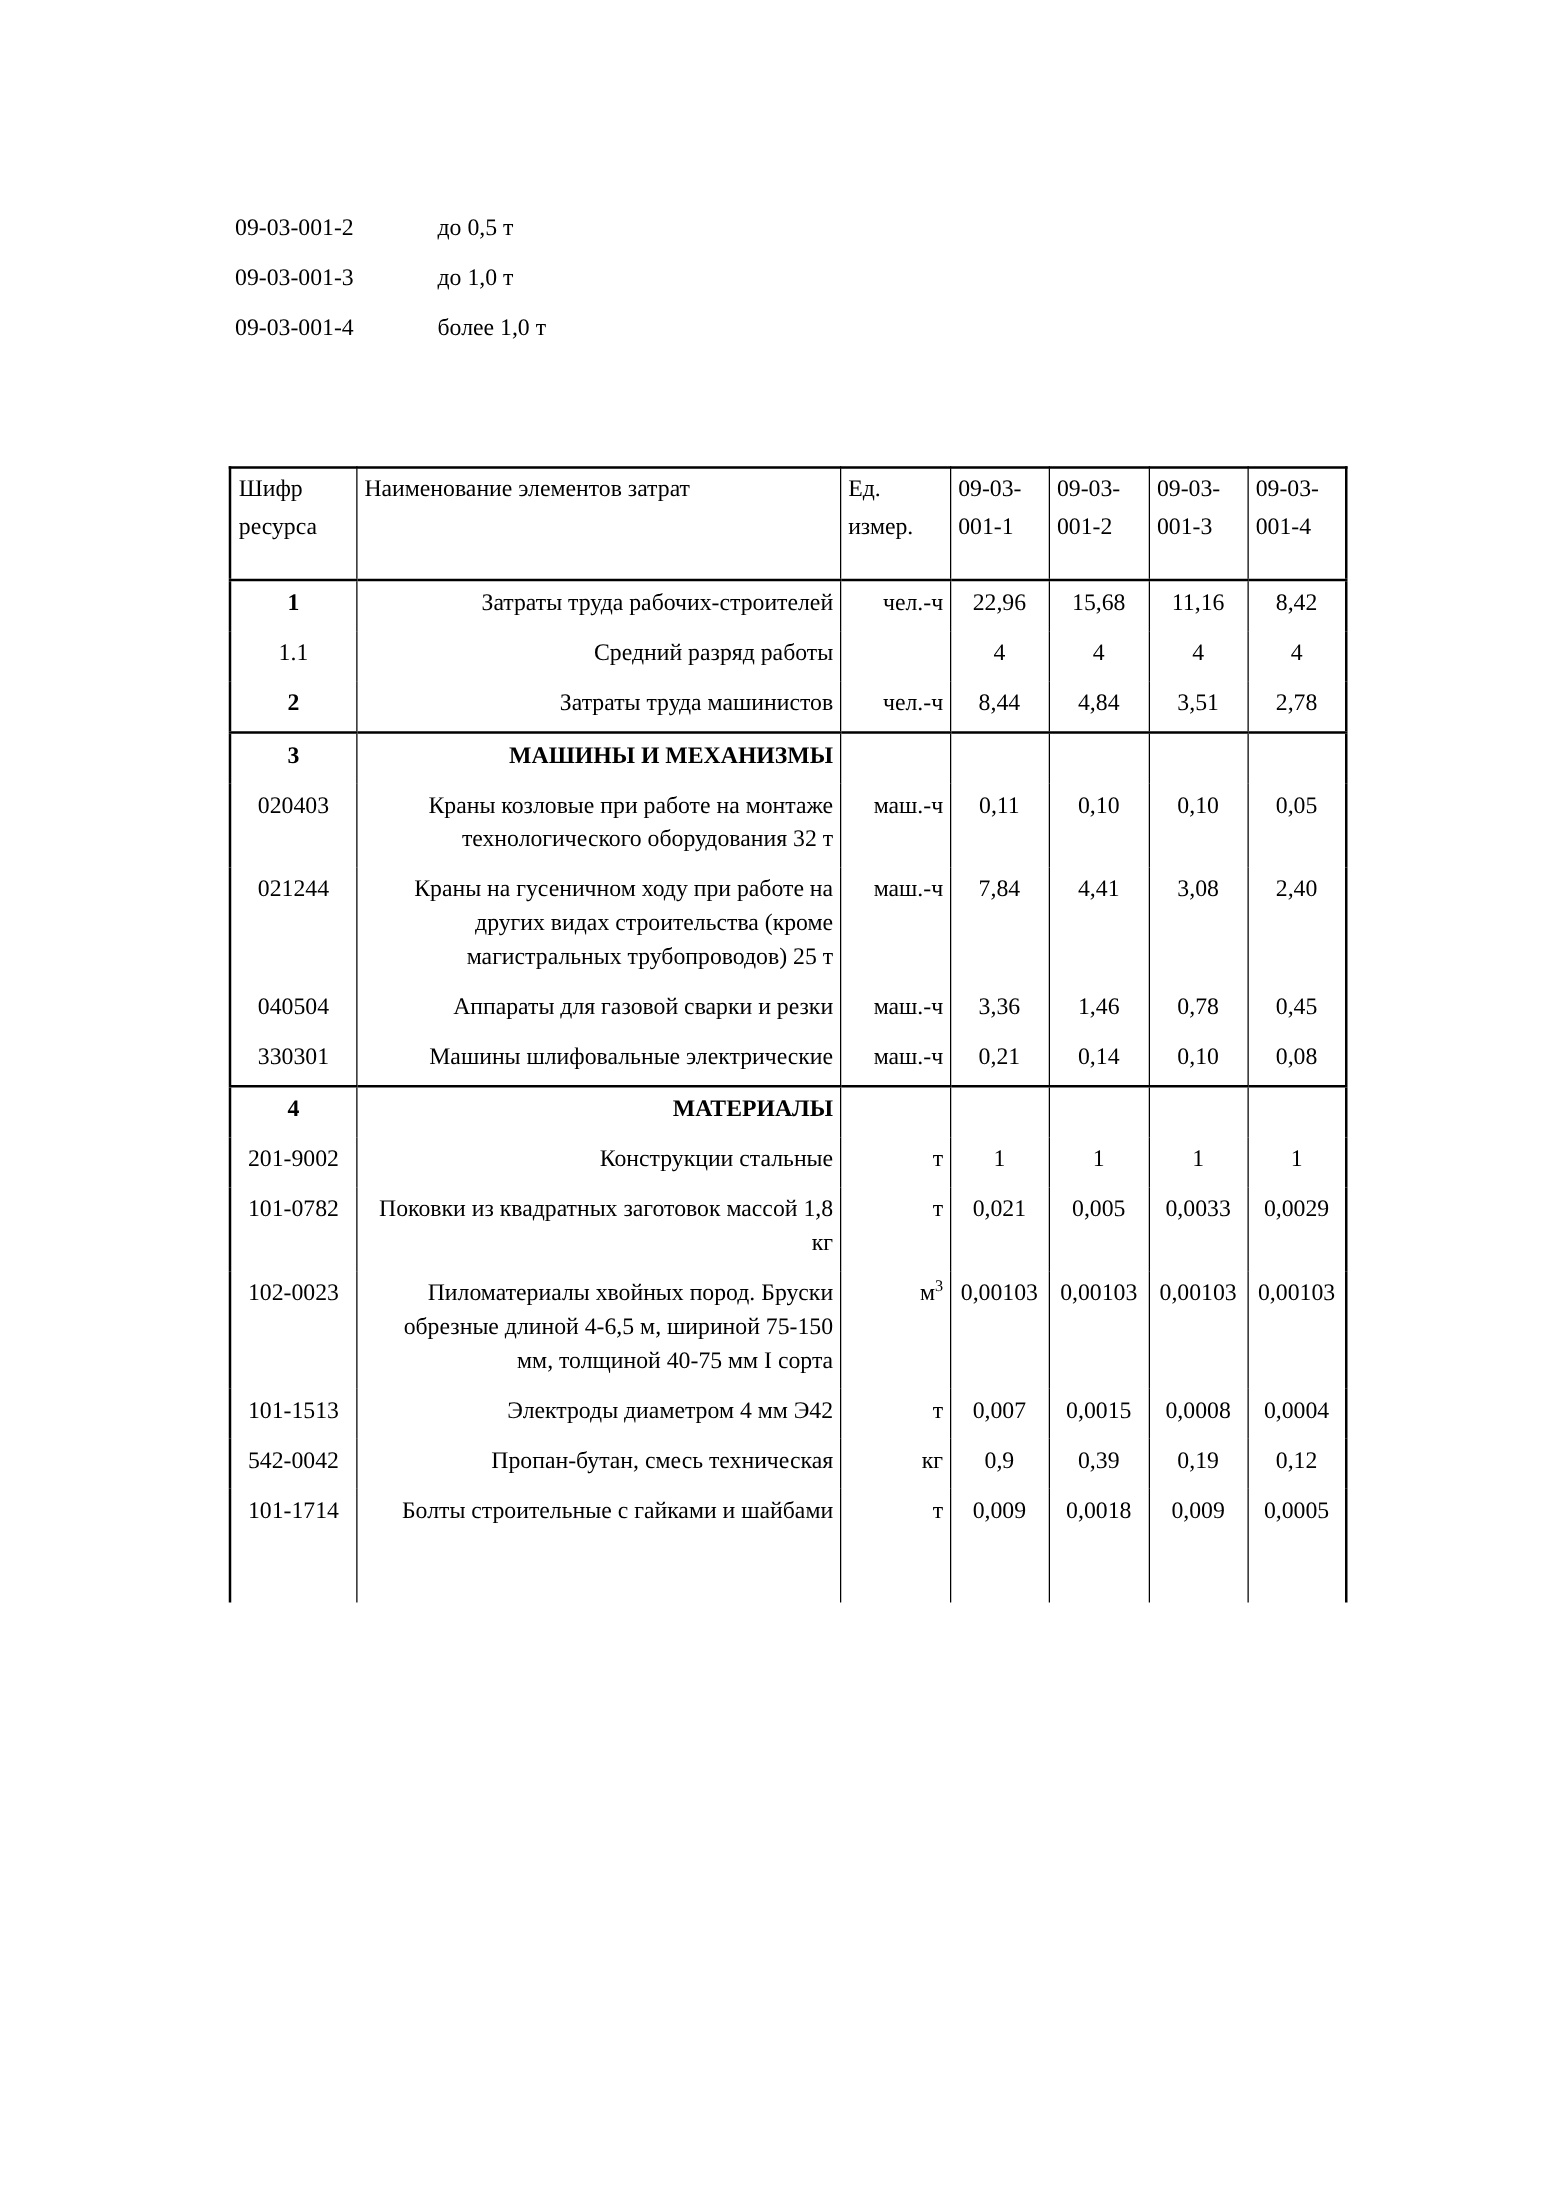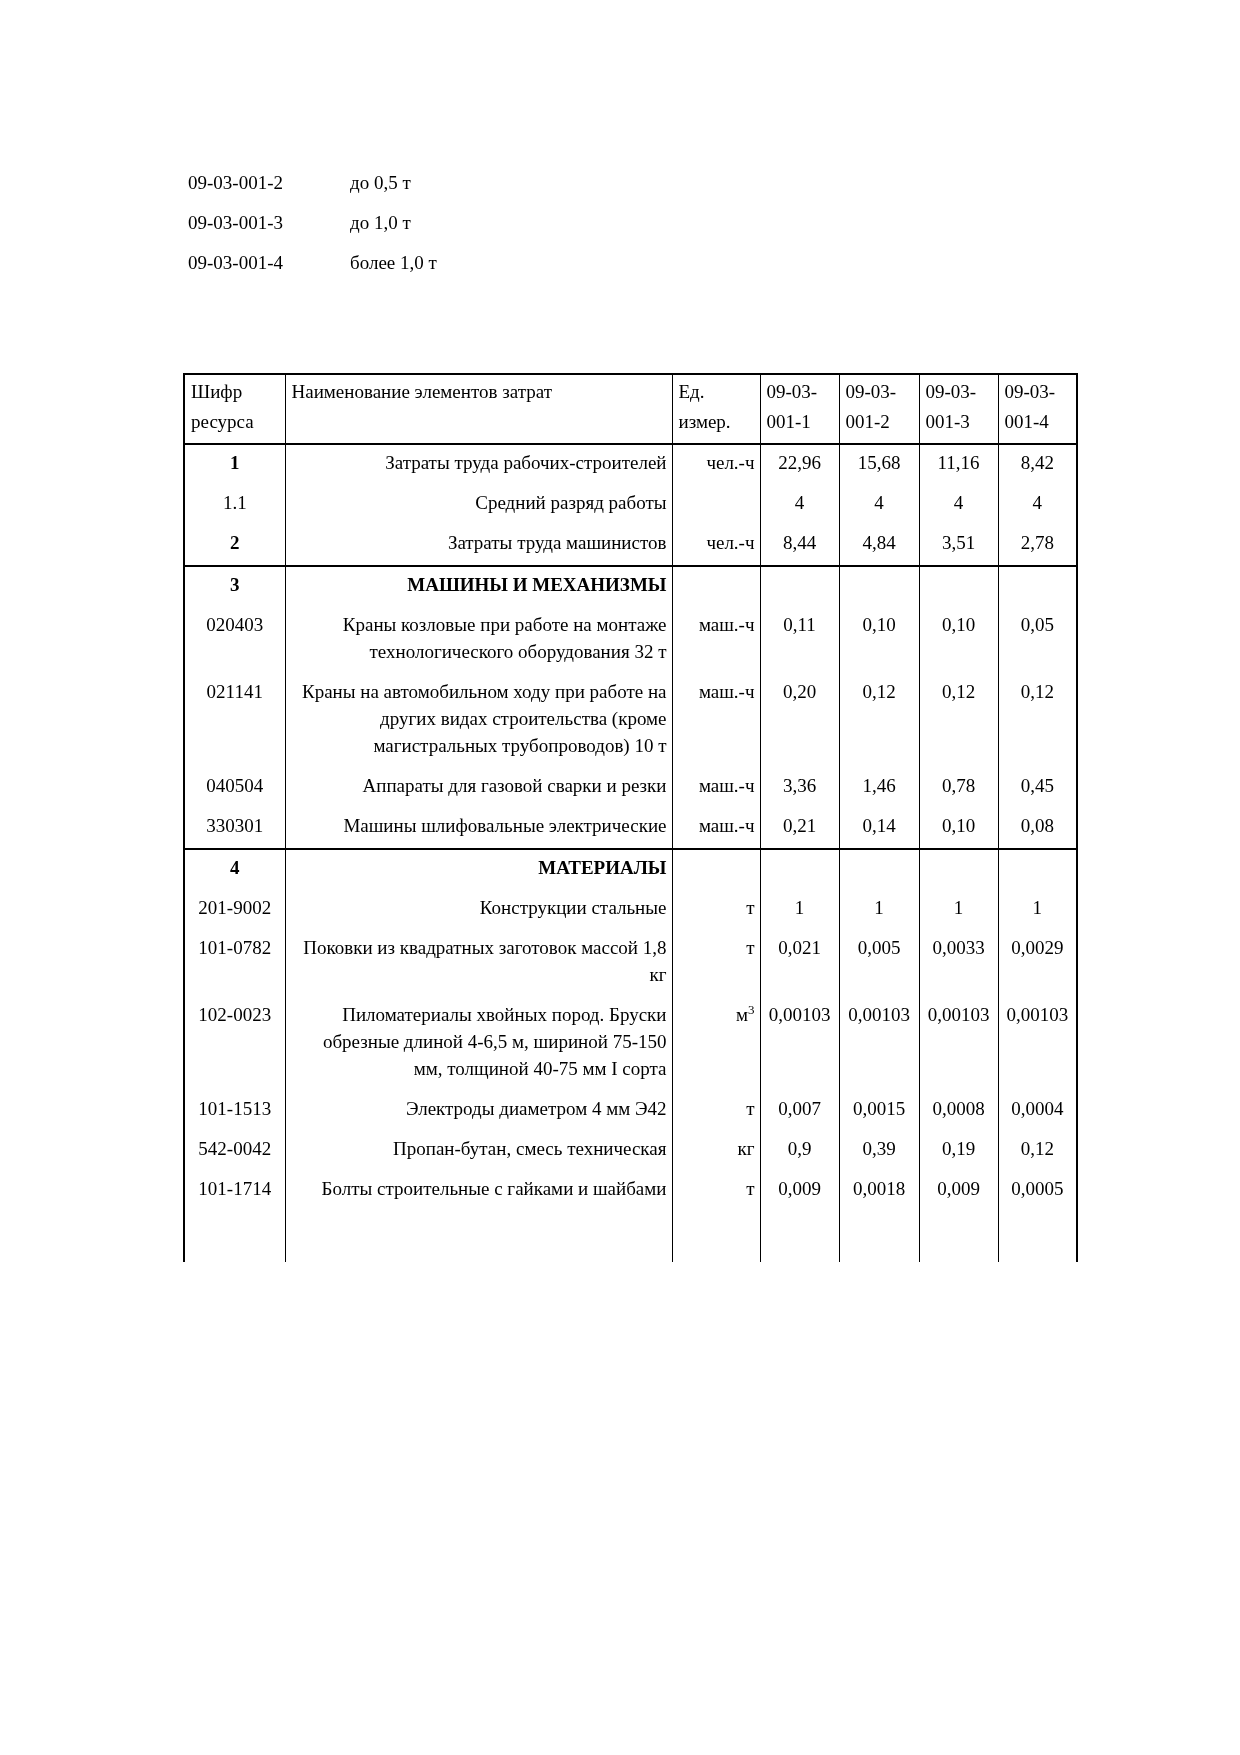--- a/index.html
+++ b/index.html
@@ -49,21 +49,21 @@
     border-right: 1px solid #000;
     vertical-align: top;
     box-sizing: border-box;
     overflow: hidden;
   }
   .norms-table thead th {
     font-weight: normal;
     text-align: left;
     padding: 2px 6px 4px 6px;
     line-height: 30px;
-    height: 70px;
+    height: 90px;
     border-bottom: 2px solid #000;
   }
   .norms-table tbody td {
     padding: 4px 5px 9px 5px;
     line-height: 27px;
   }
   td.cell-code { text-align: center; }
   td.cell-name { text-align: right; }
   td.cell-unit { text-align: right; }
   td.cell-val  { text-align: center; }
@@ -157,27 +157,27 @@
         <tr>
           <td class="cell-code">020403</td>
           <td class="cell-name">Краны козловые при работе на монтаже технологического оборудования 32 т</td>
           <td class="cell-unit">маш.-ч</td>
           <td class="cell-val">0,11</td>
           <td class="cell-val">0,10</td>
           <td class="cell-val">0,10</td>
           <td class="cell-val">0,05</td>
         </tr>
         <tr>
-          <td class="cell-code">021141</td>
-          <td class="cell-name">Краны на автомобильном ходу при работе на других видах строительства (кроме магистральных трубопроводов) 10 т</td>
-          <td class="cell-unit">маш.-ч</td>
-          <td class="cell-val">0,20</td>
-          <td class="cell-val">0,12</td>
-          <td class="cell-val">0,12</td>
-          <td class="cell-val">0,12</td>
+          <td class="cell-code">021244</td>
+          <td class="cell-name">Краны на гусеничном ходу при работе на других видах строительства (кроме магистральных трубопроводов) 25 т</td>
+          <td class="cell-unit">маш.-ч</td>
+          <td class="cell-val">7,84</td>
+          <td class="cell-val">4,41</td>
+          <td class="cell-val">3,08</td>
+          <td class="cell-val">2,40</td>
         </tr>
         <tr>
           <td class="cell-code">040504</td>
           <td class="cell-name">Аппараты для газовой сварки и резки</td>
           <td class="cell-unit">маш.-ч</td>
           <td class="cell-val">3,36</td>
           <td class="cell-val">1,46</td>
           <td class="cell-val">0,78</td>
           <td class="cell-val">0,45</td>
         </tr>

